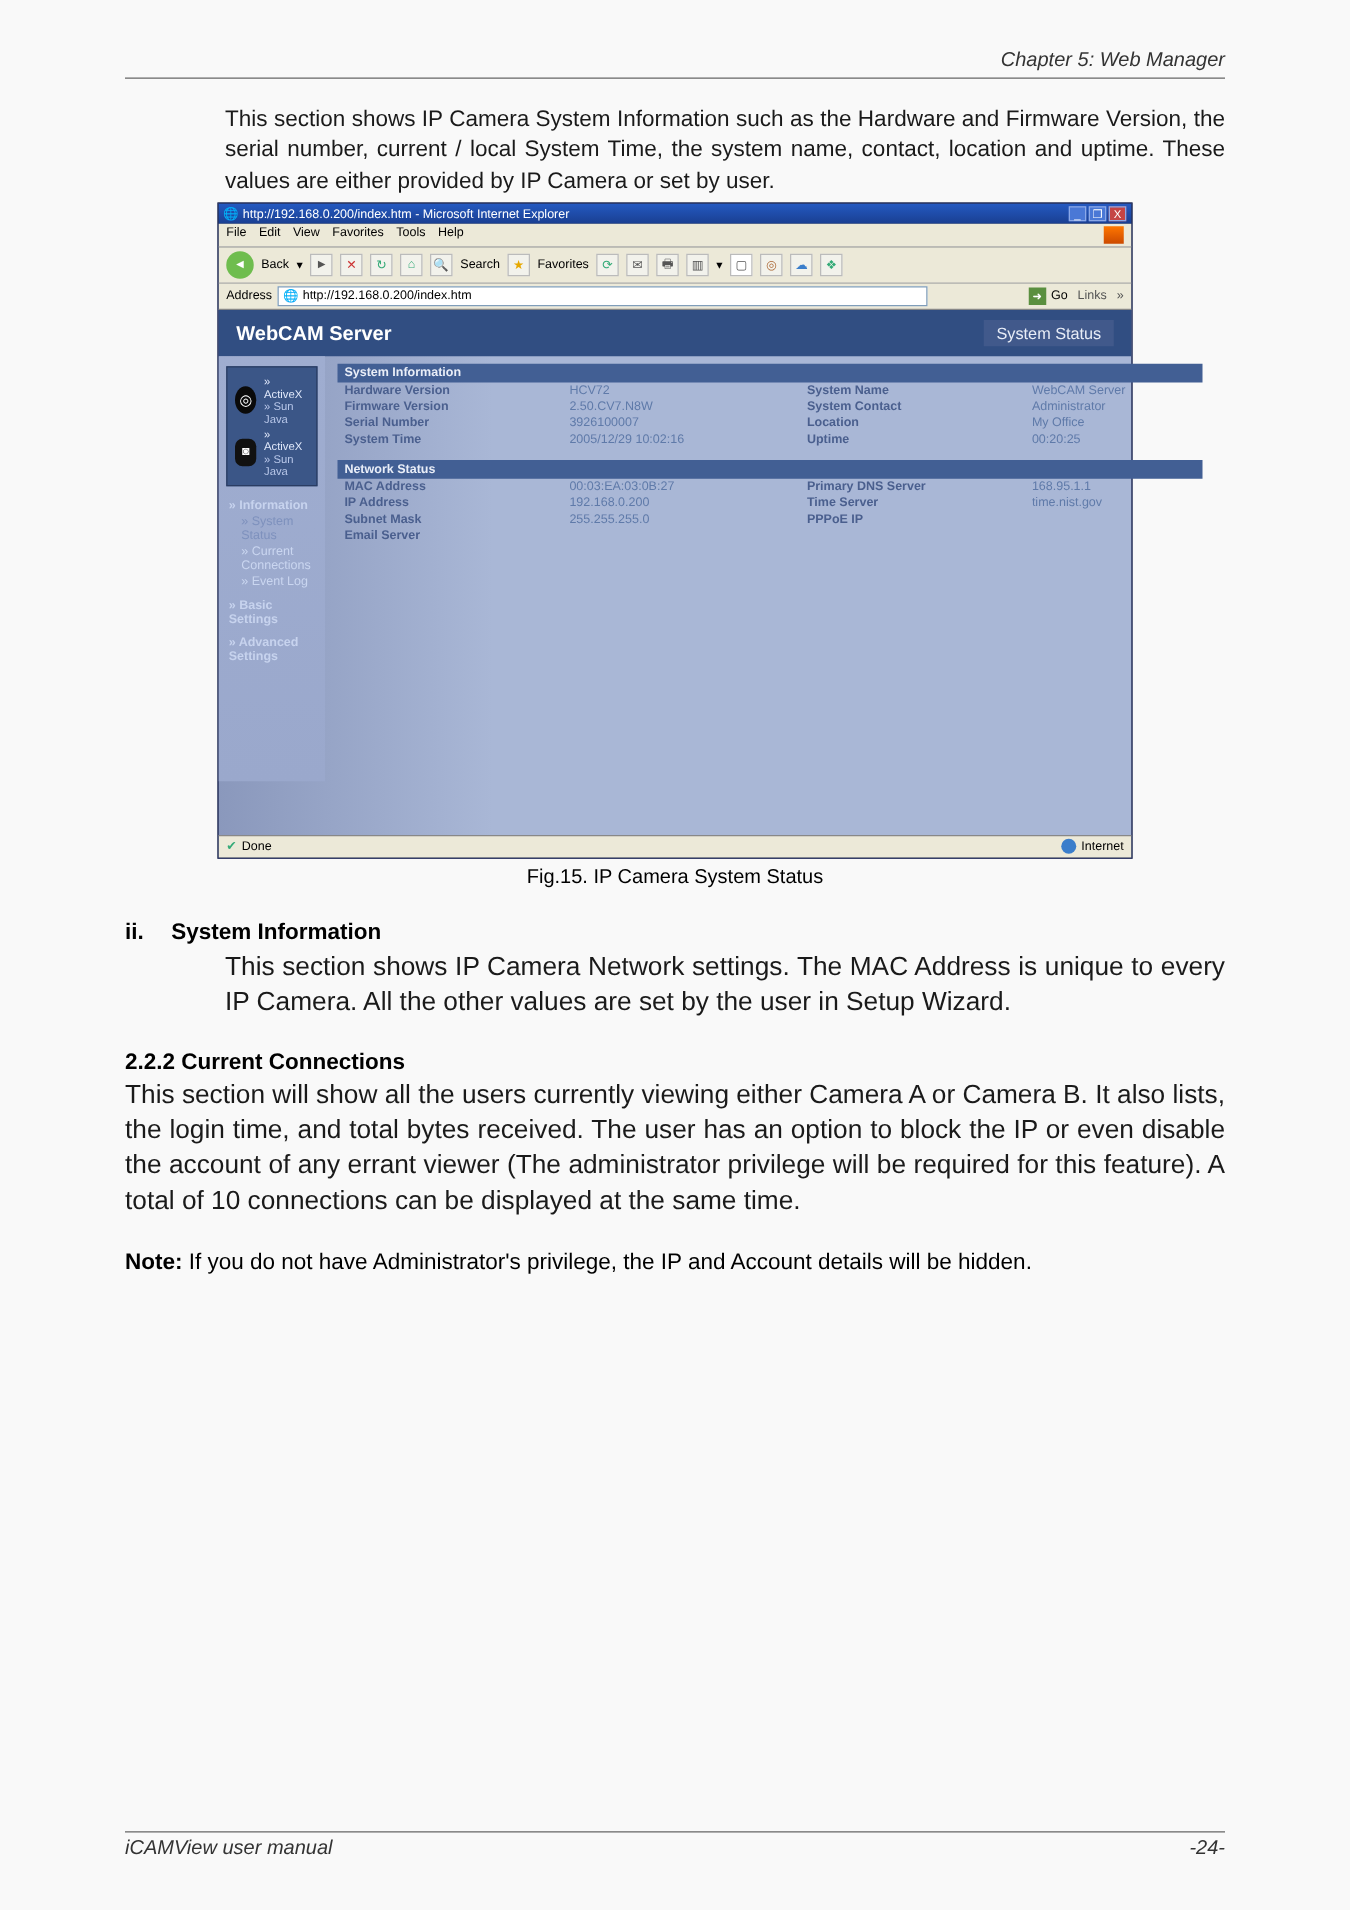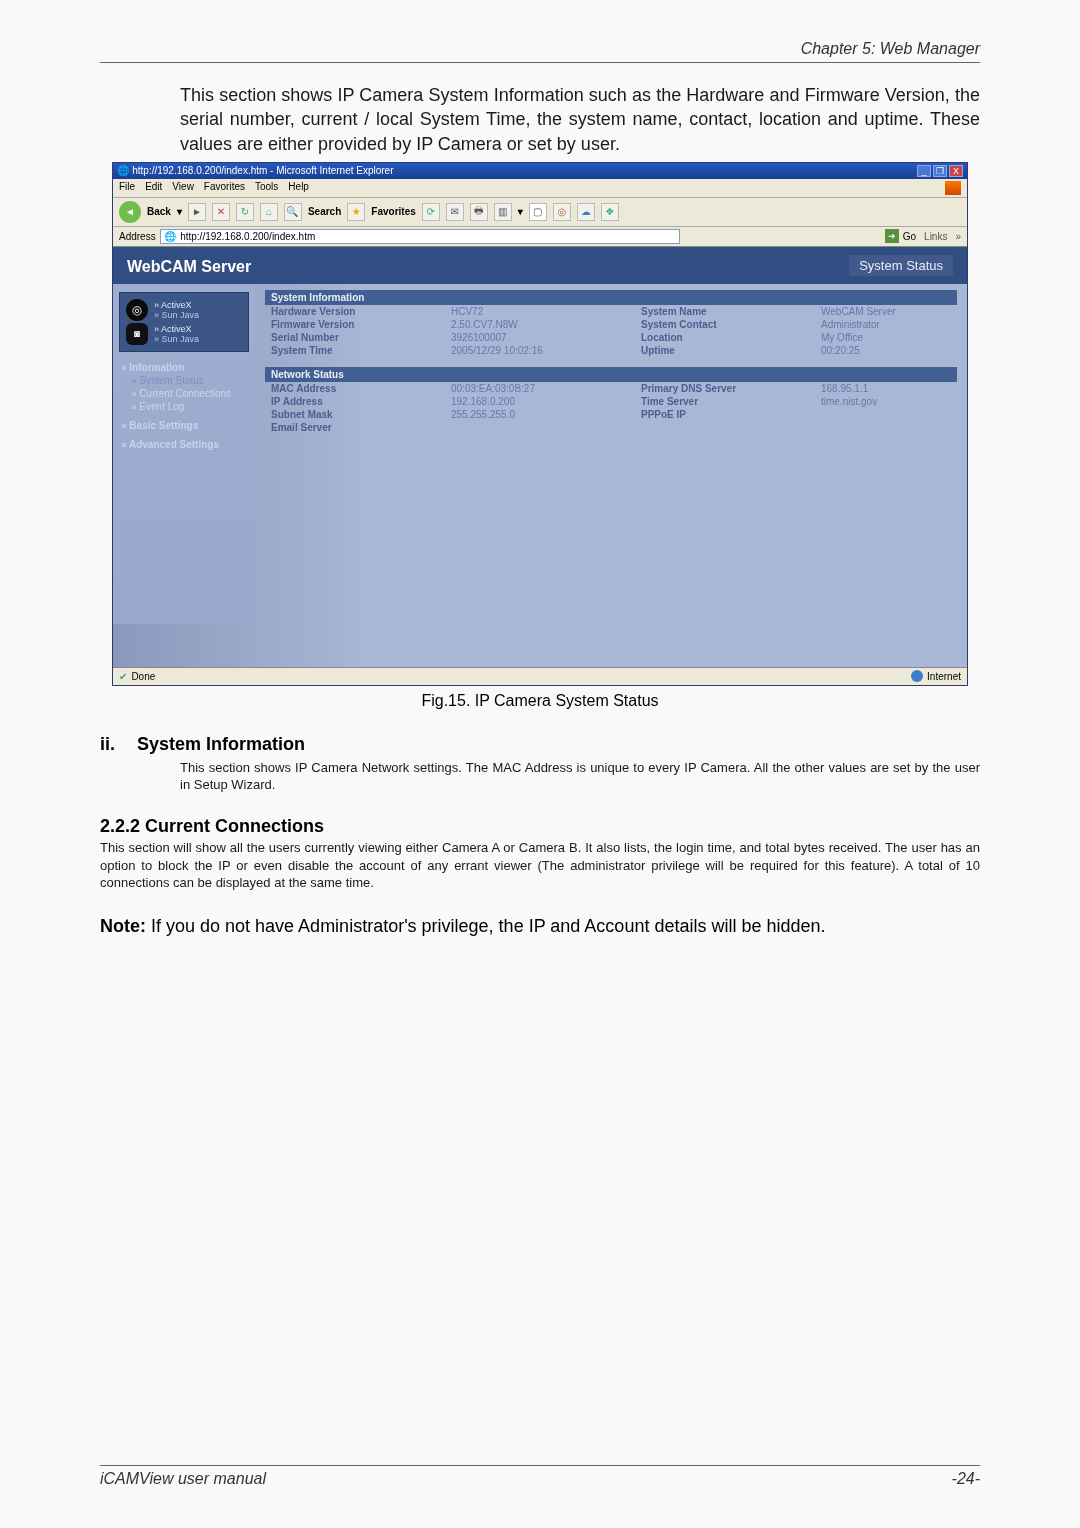--- a/index.html
+++ b/index.html
@@ -29,21 +29,21 @@
     line-height: 1.35;
     text-align: justify;
     margin-left: 80px;
     margin-bottom: 6px;
     font-family: Arial, sans-serif;
     color: #1a1a1a;
   }
   
   .browser-window {
     border: 1px solid #2f3a6d;
-    width: 856px;
+    width: 732px;
     margin: 0 auto;
     font-size: 10px;
     font-family: Tahoma, Arial, sans-serif;
     background: #0f172a;
   }
   .titlebar {
     background: linear-gradient(#2459c1,#1a3f91);
     color: #fff;
     padding: 2px 4px;
     font-size: 10px;
@@ -97,21 +97,20 @@
     background:#6fbd4e;
     color:#fff;
     border-radius:50%;
     width:22px;height:22px;
     display:inline-flex;align-items:center;justify-content:center;
     font-weight:bold;
   }
   .tb-label {
     font-size:10px;
     color:#000;
-    font-weight:bold;
   }
   .address-bar {
     background:#ece9d8;
     padding:2px 6px;
     display:flex;
     align-items:center;
     gap:4px;
     border-bottom:1px solid #888;
     font-size:10px;
   }
@@ -253,21 +252,21 @@
     margin-bottom:24px;
   }
   .h-sec {
     font-weight:bold;
     font-size:18px;
     margin-bottom:4px;
     display:flex;
     gap:22px;
   }
   .sec-body {
-    font-size:13px;
+    font-size:21px;
     line-height:1.35;
     text-align:justify;
     color:#1a1a1a;
   }
   .indent { margin-left:80px; }
   .h-sub {
     font-weight:bold;
     font-size:18px;
     margin-top:22px;
     margin-bottom:2px;

